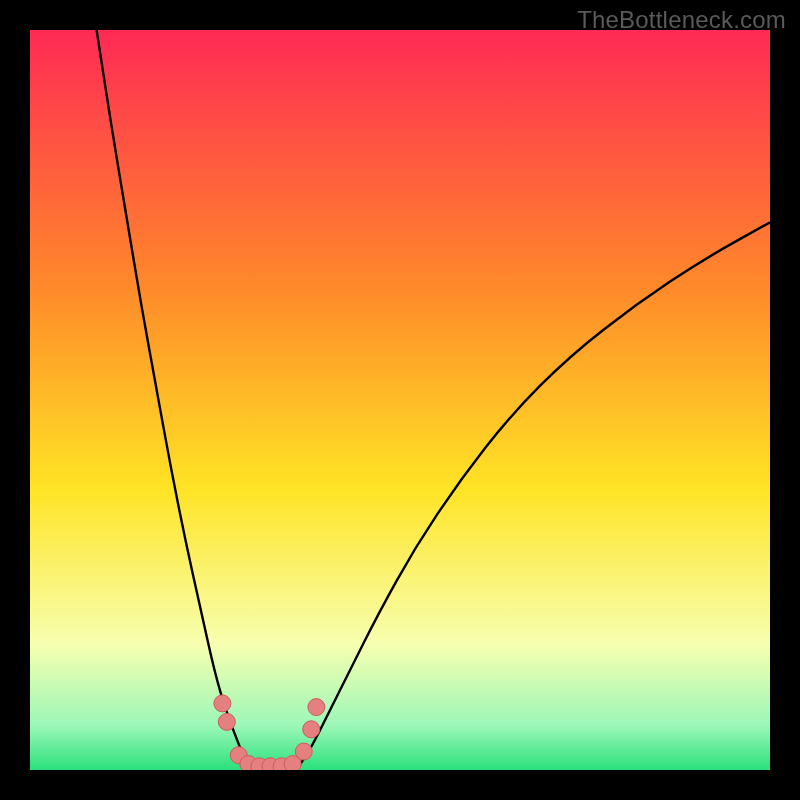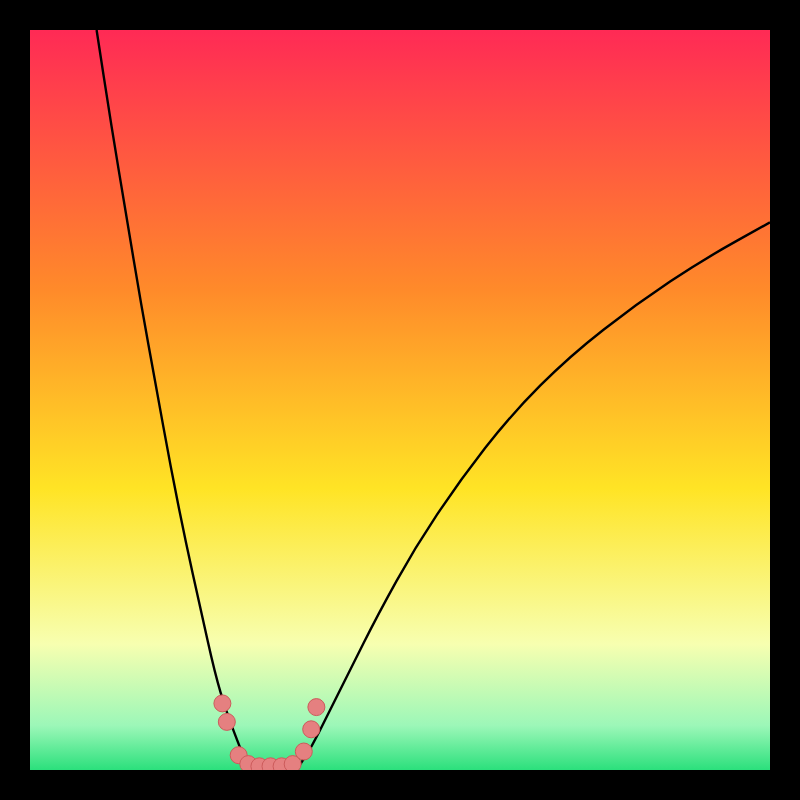--- a/index.html
+++ b/index.html
@@ -26,20 +26,21 @@
     top: 30px;
     width: 740px;
     height: 740px;
   }
   svg { display: block; }
 </style>
 </head>
 <body>
 
 <div class="frame">
+  <div class="watermark">TheBottleneck.com</div>
   <div class="plot">
     <svg id="chart-svg" width="740" height="740" viewBox="0 0 740 740" preserveAspectRatio="none">
       <defs>
         <linearGradient id="bg-grad" x1="0" y1="0" x2="0" y2="1">
           <stop id="g0" offset="0%" stop-color="#ff2a55"></stop>
           <stop id="g1" offset="35%" stop-color="#ff8a2a"></stop>
           <stop id="g2" offset="62%" stop-color="#ffe425"></stop>
           <stop id="g3" offset="83%" stop-color="#f7ffb0"></stop>
           <stop id="g4" offset="94%" stop-color="#9cf7b8"></stop>
           <stop id="g5" offset="100%" stop-color="#2be07c"></stop>

